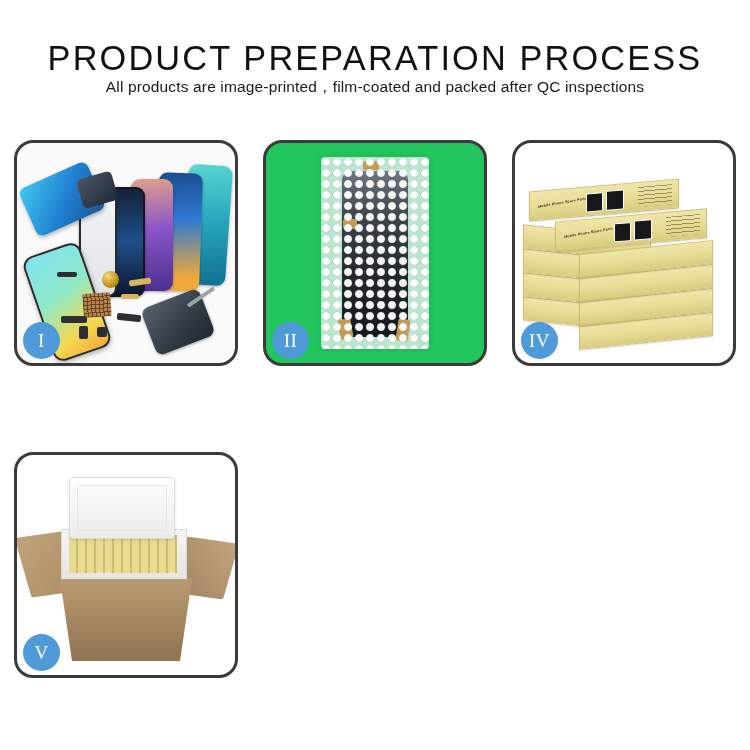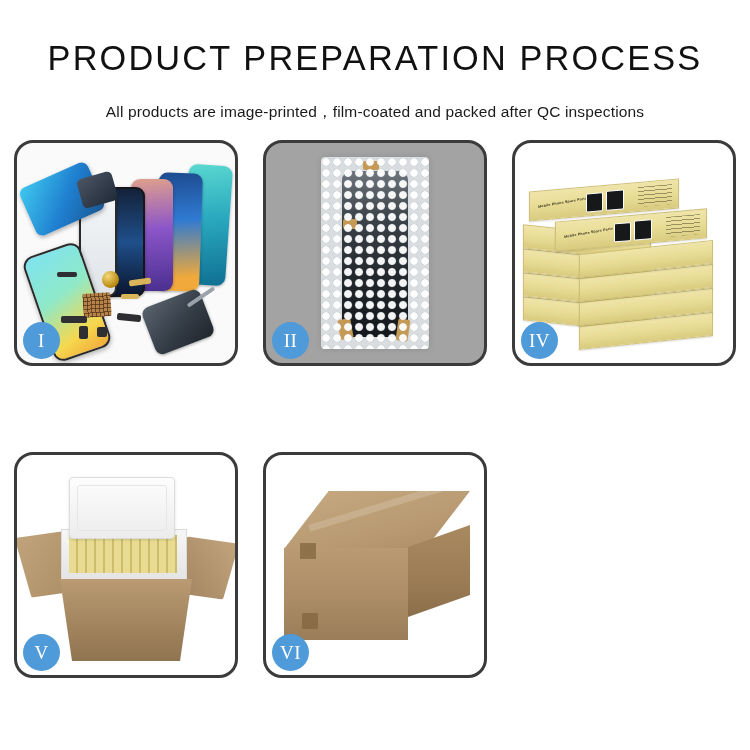--- a/index.html
+++ b/index.html
@@ -25,21 +25,21 @@
     letter-spacing: 2.2px;
     color: #111111;
     font-weight: 400;
     line-height: 1.05;
     white-space: nowrap;
     transform: scaleX(0.98);
   }
   .subtitle {
     font-size: 15.5px;
     color: #1a1a1a;
-    margin-top: 25px;
+    margin-top: 0;
     letter-spacing: 0.15px;
     white-space: nowrap;
   }
 
   
   .grid {
     position: absolute;
     top: 140px;
     left: 14px;
     width: 722px;
@@ -140,21 +140,21 @@
     background: radial-gradient(circle at 35% 30%, #f4d97a, #b8860b 70%, #7a5a08);
   }
   .flex {
     position: absolute;
     background: #2f2f33;
     border-radius: 2px;
   }
   .gold { background: #d9b458; }
 
   
-  .p2 { background: #a3a3a3; }
+  .p2 { background: #22c55e; }
   .bubblebag {
     position:absolute;
     left: 50%; top: 50%;
     transform: translate(-50%,-50%);
     width: 108px; height: 192px;
     background: rgba(236,240,243,.75);
     border-radius: 4px;
     box-shadow: 0 0 6px rgba(0,0,0,.12);
     overflow: hidden;
   }
@@ -424,25 +424,14 @@
       <div class="flapL5"></div>
       <div class="flapR5"></div>
       <div class="foambox"></div>
       <div class="innerys"></div>
       <div class="cartonbody"></div>
       <div class="foamlid"></div>
     </div>
     <div class="badge">V</div>
   </div>
 
-  <div class="panel p6">
-    <div class="stage">
-      <div class="c6top"></div>
-      <div class="c6front"></div>
-      <div class="c6side"></div>
-      <div class="tapeseam" style="left:40px; top:48px; width:150px; height:7px; transform:rotate(-17deg);"></div>
-      <div class="tapetab" style="left:34px; top:88px; width:16px; height:16px;"></div>
-      <div class="tapetab" style="left:36px; top:158px; width:16px; height:16px;"></div>
-    </div>
-    <div class="badge">VI</div>
-  </div>
 
 </div>
 
 </body></html>

